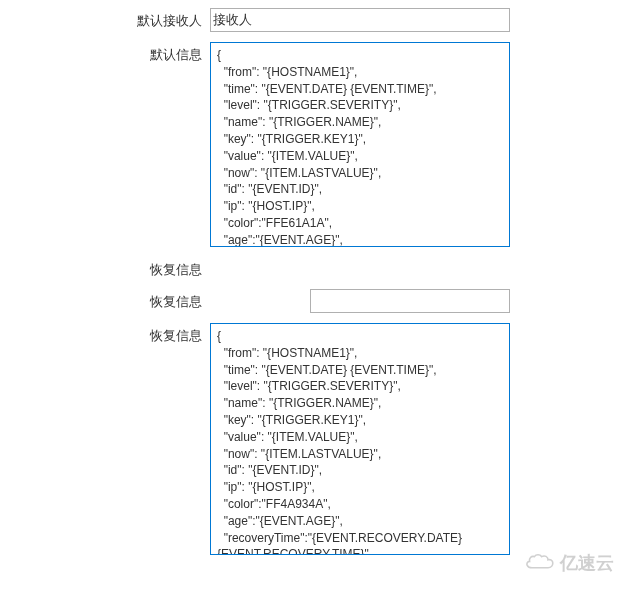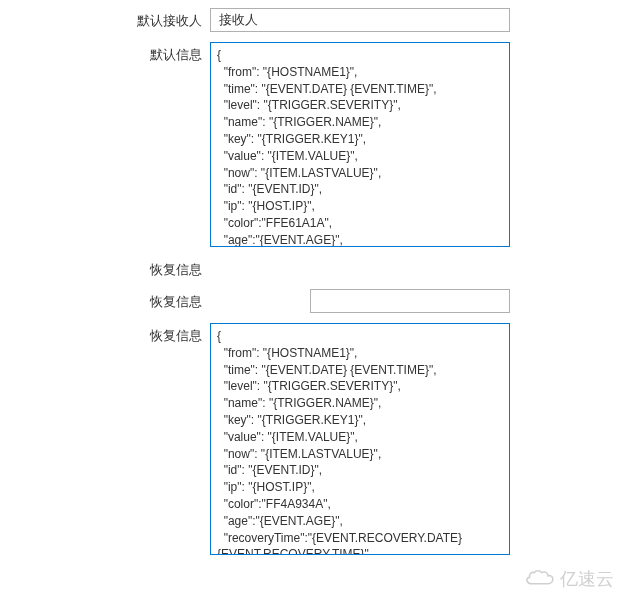--- a/index.html
+++ b/index.html
@@ -25,21 +25,21 @@
       text-align: right;
       padding-right: 8px;
       padding-top: 4px;
       color: #333;
       font-size: 13px;
     }
     .form-input {
       width: 300px;
       height: 24px;
       border: 1px solid #b0b0b0;
-      padding: 2px 8px;
+      padding: 2px 2px;
       font-size: 13px;
       font-family: inherit;
       color: #333;
     }
     .form-input-narrow {
       width: 200px;
       margin-left: 100px;
     }
     .form-textarea {
       width: 300px;
@@ -57,24 +57,24 @@
     }
     .form-textarea-recovery {
       height: 232px;
     }
     .form-checkbox-wrap {
       padding-top: 2px;
     }
     .watermark {
       position: fixed;
       right: 12px;
-      bottom: 10px;
+      bottom: 26px;
       color: #d0d0d0;
       font-size: 18px;
-      font-weight: normal;
+      font-weight: bold;
       display: flex;
       align-items: center;
       gap: 4px;
       pointer-events: none;
     }
     .watermark-icon {
       width: 32px;
       height: 20px;
     }
   </style>

